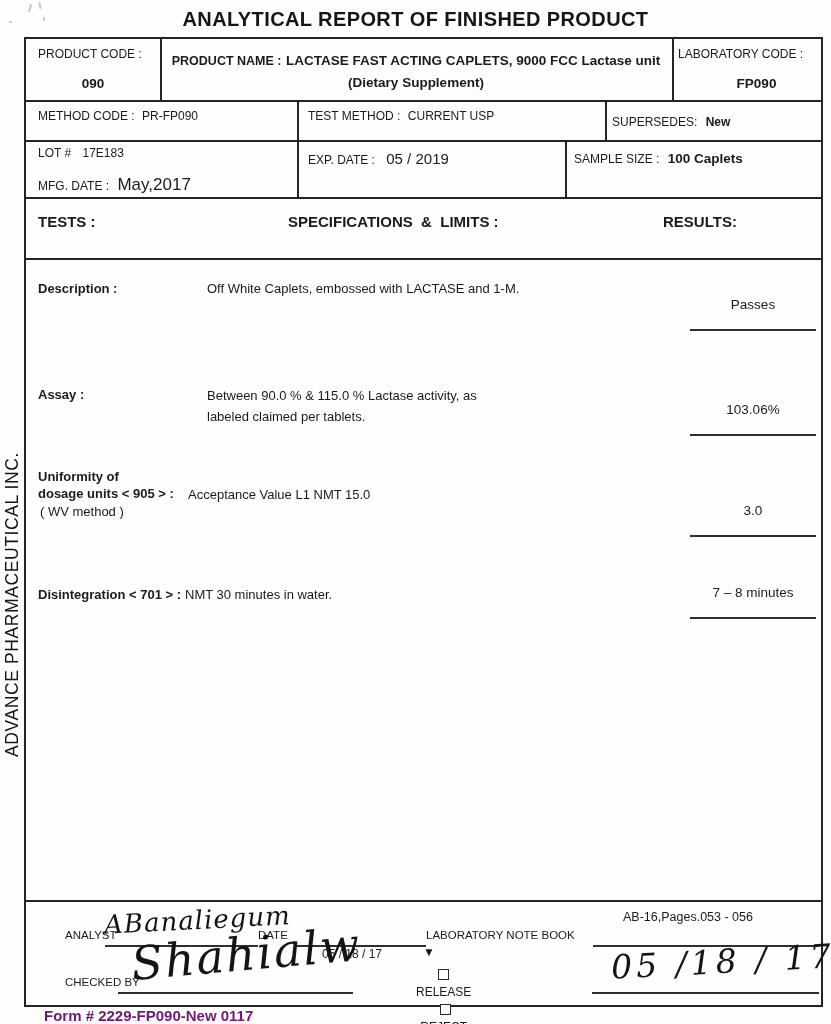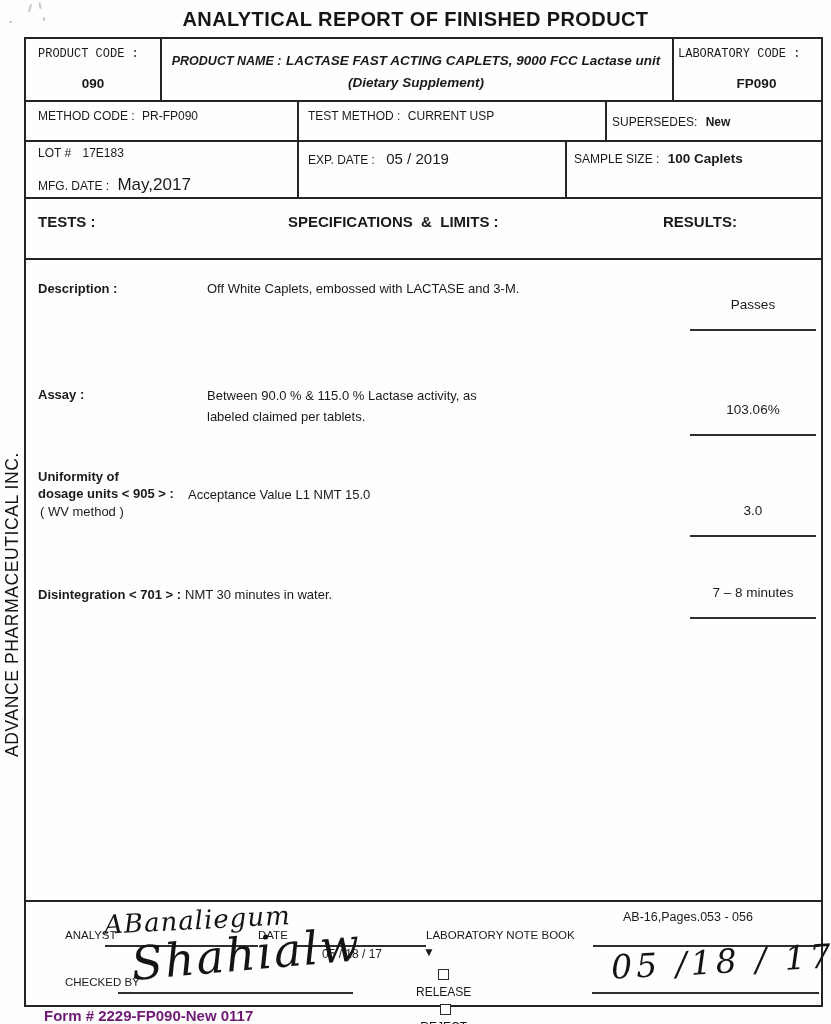--- a/index.html
+++ b/index.html
@@ -12,21 +12,21 @@
   .title {
     position:absolute; left:0; right:0; top:8px; text-align:center;
     font-size:20px; font-weight:bold; letter-spacing:0.4px; color:#151515;
   }
   .form {
     position:absolute; left:24px; top:37px; width:795px; height:966px;
     border:2px solid #242424;
   }
   .hl { position:absolute; left:0; right:0; height:2px; background:#242424; }
   .vl { position:absolute; width:2px; background:#242424; }
-  .lbl { font-size:12px;font-family:Liberation Mono, monospace; }
+  .lbl { font-size:12px; }
   .sm  { font-size:12px; }
   .b   { font-weight:bold; }
   .result-line { position:absolute; height:2px; background:#2e2e2e; }
   .res { position:absolute; left:654px; width:146px; text-align:center; font-size:13.5px; }
   .pre { white-space:pre-line; }
   .keepspace { white-space:pre; }
   .company {
     position:absolute; left:2px; top:327px; height:430px; width:24px;
     writing-mode:vertical-rl; transform:rotate(180deg);
     font-size:17.5px; letter-spacing:0.6px; color:#141414; white-space:nowrap;
@@ -66,21 +66,21 @@
     <div class="hl" style="top:861px;"></div>
     <div class="vl" style="left:134px; top:0; height:61px;"></div>
     <div class="vl" style="left:646px; top:0; height:61px;"></div>
     <div class="vl" style="left:271px; top:61px; height:40px;"></div>
     <div class="vl" style="left:579px; top:61px; height:40px;"></div>
     <div class="vl" style="left:271px; top:101px; height:57px;"></div>
     <div class="vl" style="left:539px; top:101px; height:57px;"></div>
 
     <div class="abs lbl" style="left:12px; top:8px;">PRODUCT CODE :</div>
     <div class="abs b" style="left:0; top:37px; width:134px; text-align:center; font-size:13.5px;">090</div>
-    <div class="abs" style="left:134px; top:9px; width:512px; text-align:center; line-height:1.55;font-style:italic;">
+    <div class="abs" style="left:134px; top:9px; width:512px; text-align:center; line-height:1.55;">
       <div>
         <span class="b" style="font-size:12.5px;">PRODUCT NAME :</span>
         <span class="b" style="font-size:13.5px;">LACTASE FAST ACTING CAPLETS, 9000 FCC Lactase unit</span>
       </div>
       <div class="b" style="font-size:13.5px;">(Dietary Supplement)</div>
     </div>
     <div class="abs lbl" style="left:652px; top:8px;">LABORATORY CODE :</div>
     <div class="abs b" style="left:646px; top:37px; width:169px; text-align:center; font-size:13.5px;">FP090</div>
 
     <div class="abs sm" style="left:12px; top:70px;">
@@ -111,21 +111,21 @@
     <div class="abs sm" style="left:548px; top:112px;">
       <span>SAMPLE SIZE :</span>
       <span class="b" style="margin-left:5px; font-size:13.5px;">100 Caplets</span>
     </div>
 
     <div class="abs b" style="left:12px; top:174px; font-size:15px;">TESTS :</div>
     <div class="abs b keepspace" style="left:262px; top:174px; font-size:15px;">SPECIFICATIONS  &amp;  LIMITS :</div>
     <div class="abs b" style="left:637px; top:174px; font-size:15px;">RESULTS:</div>
 
     <div class="abs b" style="left:12px; top:242px; font-size:13px;">Description :</div>
-    <div class="abs" style="left:181px; top:242px; font-size:13px;">Off White Caplets, embossed with LACTASE and 3-M.</div>
+    <div class="abs" style="left:181px; top:242px; font-size:13px;">Off White Caplets, embossed with LACTASE and 1-M.</div>
     <div class="res" style="top:258px;">Passes</div>
     <div class="result-line" style="left:664px; top:290px; width:126px;"></div>
 
     <div class="abs b" style="left:12px; top:348px; font-size:13px;">Assay :</div>
     <div class="abs pre" style="left:181px; top:347px; font-size:13px; line-height:1.6;">Between 90.0 % &amp; 115.0 % Lactase activity, as
 labeled claimed per tablets.</div>
     <div class="res" style="top:363px;">103.06%</div>
     <div class="result-line" style="left:664px; top:395px; width:126px;"></div>
 
     <div class="abs b pre" style="left:12px; top:430px; font-size:13px; line-height:1.3;">Uniformity of

